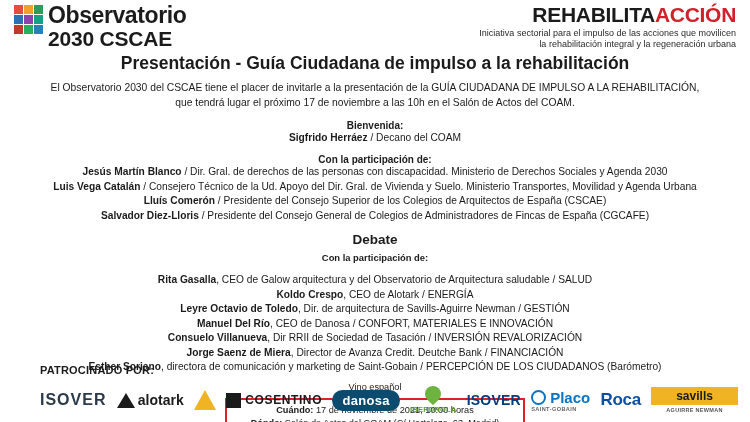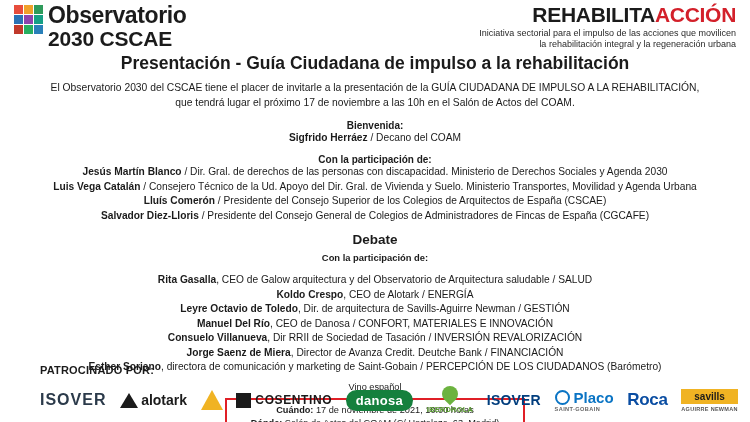--- a/index.html
+++ b/index.html
@@ -202,40 +202,40 @@
   }
   .sp-cemex { display:flex; align-items:center; gap: 3px; }
   .sp-cemex .wedge {
     width: 0; height: 0;
     border-left: 11px solid transparent;
     border-right: 11px solid transparent;
     border-bottom: 20px solid #f0b323;
   }
   .sp-cosentino { font-size: 12px; color: #1b1b1b; display:flex; align-items:center; gap: 4px; letter-spacing: 0.6px;}
   .sp-cosentino .csq { width: 15px; height: 15px; background: #1b1b1b; }
-  .sp-danosa { font-size: 13px; color: #ffffff; background: #15803d; border-radius: 12px; padding: 3px 10px; letter-spacing: 0.3px;}
+  .sp-danosa { font-size: 13px; color: #ffffff; background: #0c4a6e; border-radius: 12px; padding: 3px 10px; letter-spacing: 0.3px;}
   .sp-iberdrola { display:flex; flex-direction:column; align-items:center; }
   .sp-iberdrola .drop {
     width: 16px; height: 16px; background: #6cb33f;
     border-radius: 50% 50% 50% 0; transform: rotate(-45deg);
   }
   .sp-iberdrola .txt { font-size: 7.5px; color: #5a9e2f; margin-top: 3px; letter-spacing: 0.2px;}
   .sp-isover { font-size: 14px; color: #003d7d; letter-spacing: 0.2px; }
   .sp-placo { display:flex; flex-direction:column; align-items:flex-start; }
   .sp-placo .pl { font-size: 15px; color: #0a74c4; }
   .sp-placo .sg { font-size: 5.6px; color: #666; letter-spacing: 0.4px; }
   .sp-placo .sgmark {
     display:inline-block; width: 11px; height: 11px;
     border: 2px solid #0a74c4; border-radius: 50%;
     margin-right: 4px; vertical-align: middle;
   }
   .sp-placo .toprow { display:flex; align-items:center; }
   .sp-roca { font-size: 17px; color: #0a4da2; letter-spacing: -0.3px;}
   .sp-saint { display:flex; flex-direction:column; align-items:center; }
-  .sp-saint .box { background: #f0b323; color: #1b1b1b; font-size: 10px; padding: 2px 13px; }
+  .sp-saint .box { background: #f0b323; color: #1b1b1b; font-size: 12px; padding: 2px 25px; }
   .sp-saint .sub { font-size: 5.5px; color: #555; margin-top: 2px; letter-spacing: 0.3px;}
 </style>
 </head>
 <body>
 
 <div class="poster">
 
   <div class="header">
     <div class="brand-left">
       <span class="brand-mark">

